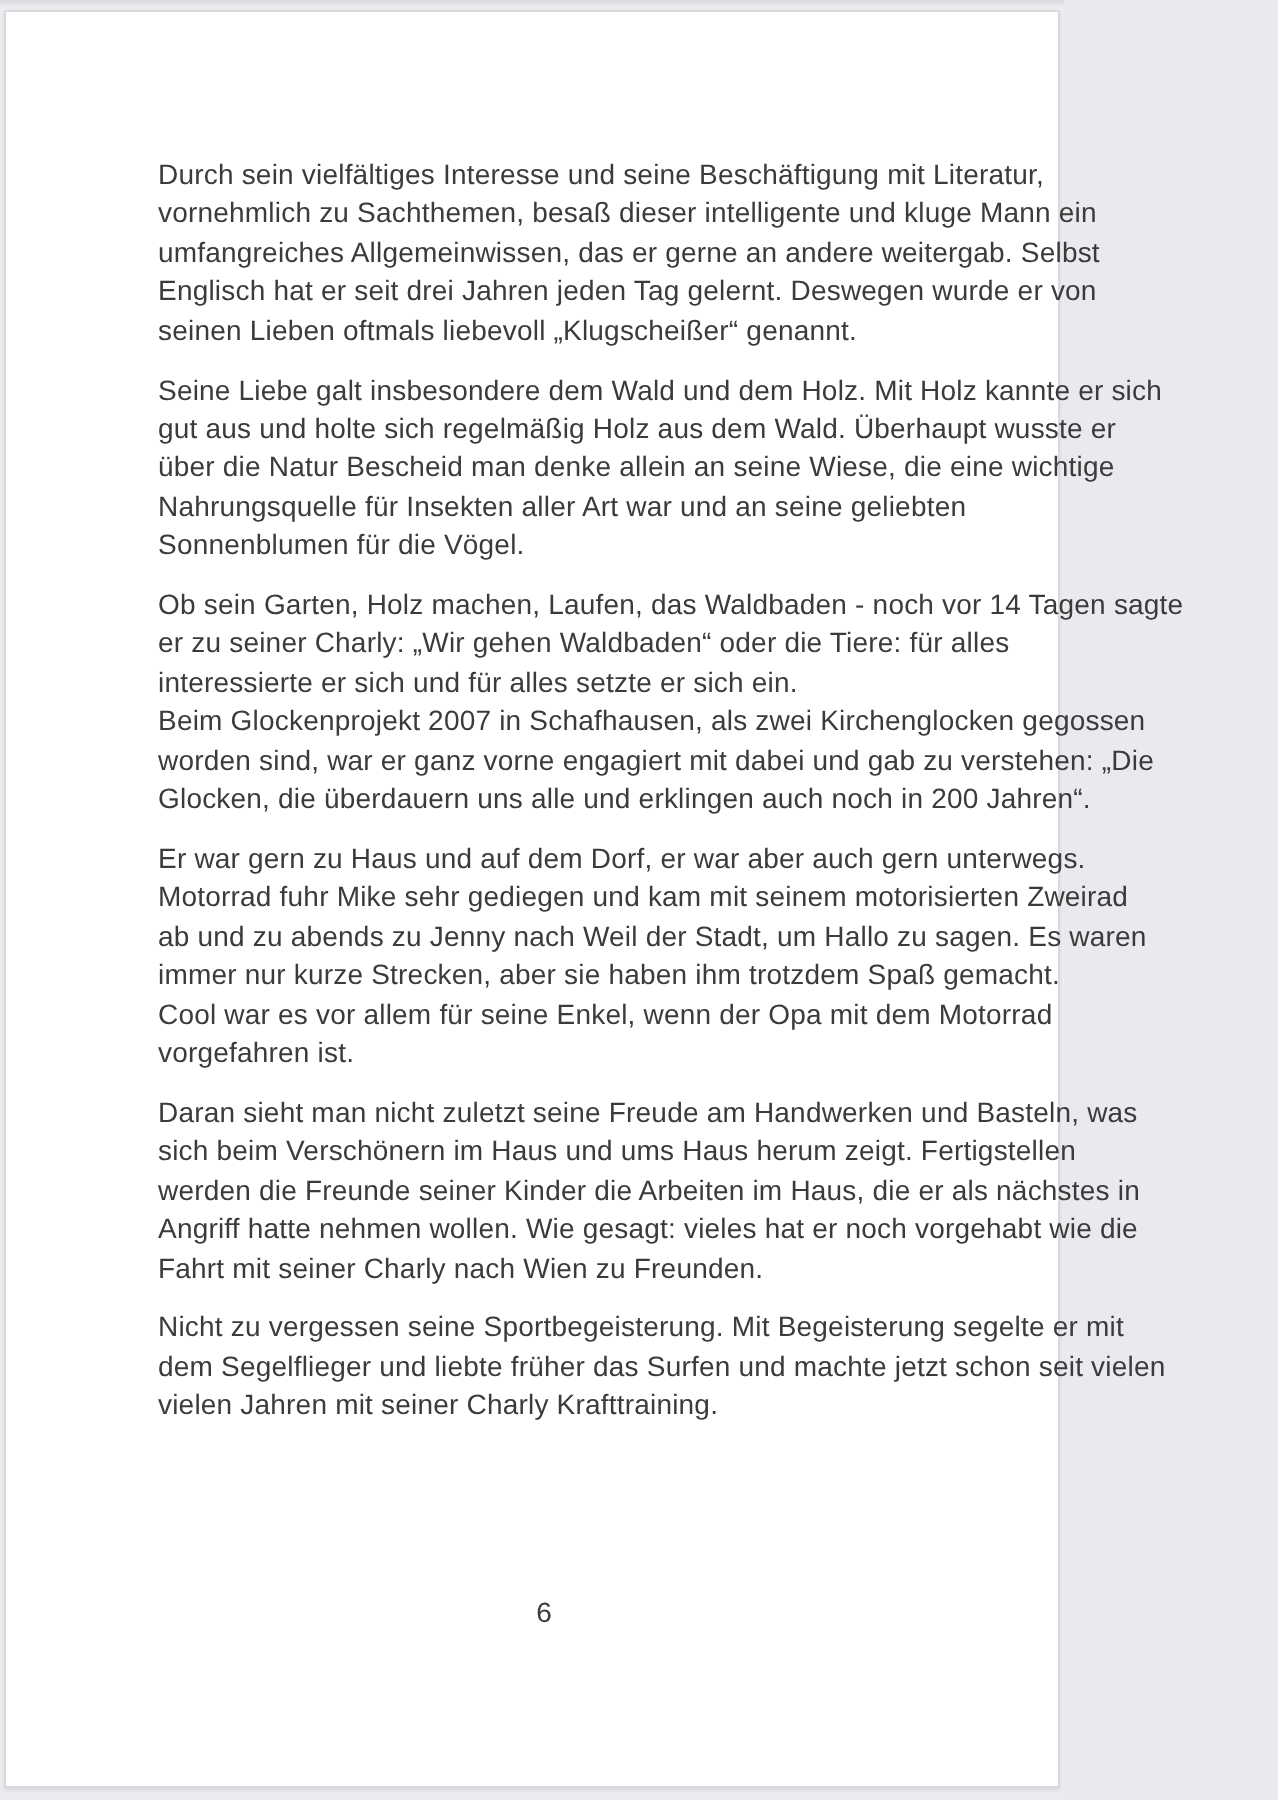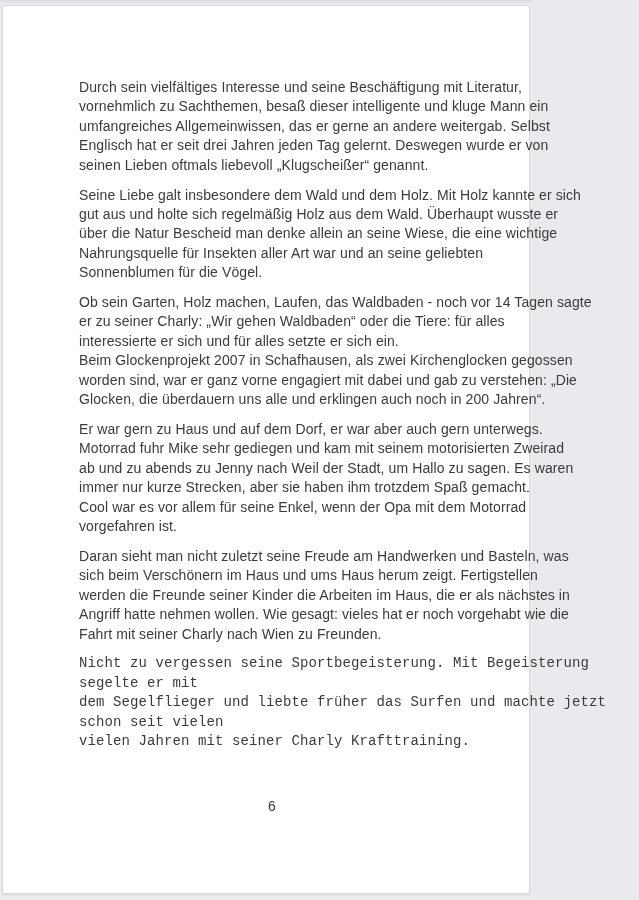--- a/index.html
+++ b/index.html
@@ -39,21 +39,20 @@
     font-size: 14px;
     line-height: 19.4px;
     letter-spacing: 0.1px;
   }
   .paragraph {
     margin: 0 0 10.5px 0;
     white-space: pre-line;
   }
   .paragraph:last-child {
     margin-bottom: 15px;
-    font-family: Liberation Mono, monospace;
   }
   .footer {
     position: absolute;
     left: 0;
     top: 791px;
     width: 538px;
     text-align: center;
     color: #3b3b3b;
     font-size: 14px;
     line-height: 19.4px;

